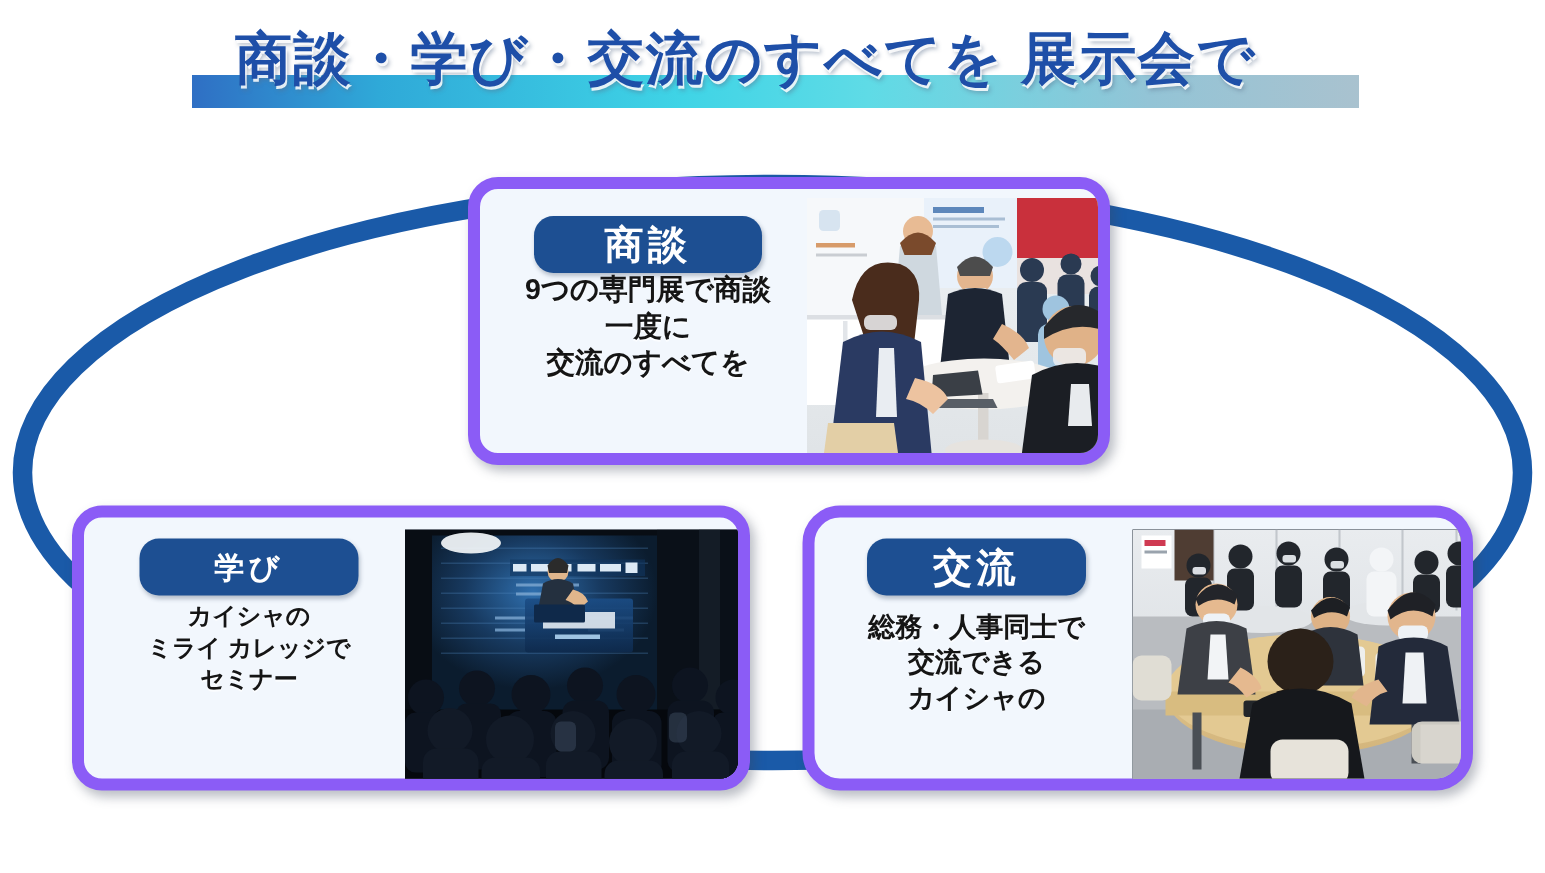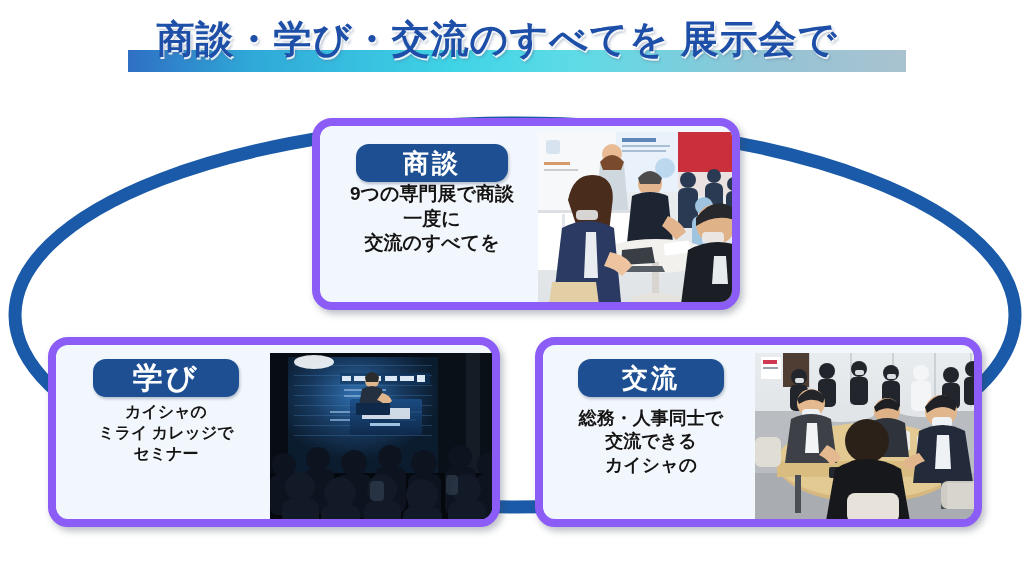--- a/index.html
+++ b/index.html
@@ -74,26 +74,26 @@
   
   #card-shodan{left:312px;top:118px;width:428px;height:192px;}
   #card-shodan .card-left{left:6px;width:212px;}
   #card-shodan .badge{margin-top:18px;width:152px;height:38px;font-size:26px;}
   #card-shodan .body-text{font-size:19px;}
   #card-shodan .photo{left:218px;top:6px;width:204px;height:180px;}
 
   
   #card-manabi{left:48px;top:337px;width:452px;height:190px;}
   #card-manabi .card-left{left:6px;width:208px;}
-  #card-manabi .badge{margin-top:14px;width:146px;height:38px;font-size:30px;}
+  #card-manabi .badge{margin-top:14px;width:146px;height:38px;font-size:20px;}
   #card-manabi .body-text{margin-top:5px;font-size:16px;}
   #card-manabi .photo{left:214px;top:8px;width:229px;height:174px;}
 
   
-  #card-kouryu{left:535px;top:337px;width:447px;height:190px;}
+  #card-kouryu{left:535px;top:337px;width:447px;height:190px;border-radius:25px;}
   #card-kouryu .card-left{left:4px;width:208px;}
   #card-kouryu .badge{margin-top:14px;width:146px;height:38px;font-size:26px;}
   #card-kouryu .body-text{margin-top:10px;font-size:18px;}
   #card-kouryu .photo{left:212px;top:8px;width:227px;height:174px;}
 </style>
 </head>
 <body>
 
 <div id="stage">
 

